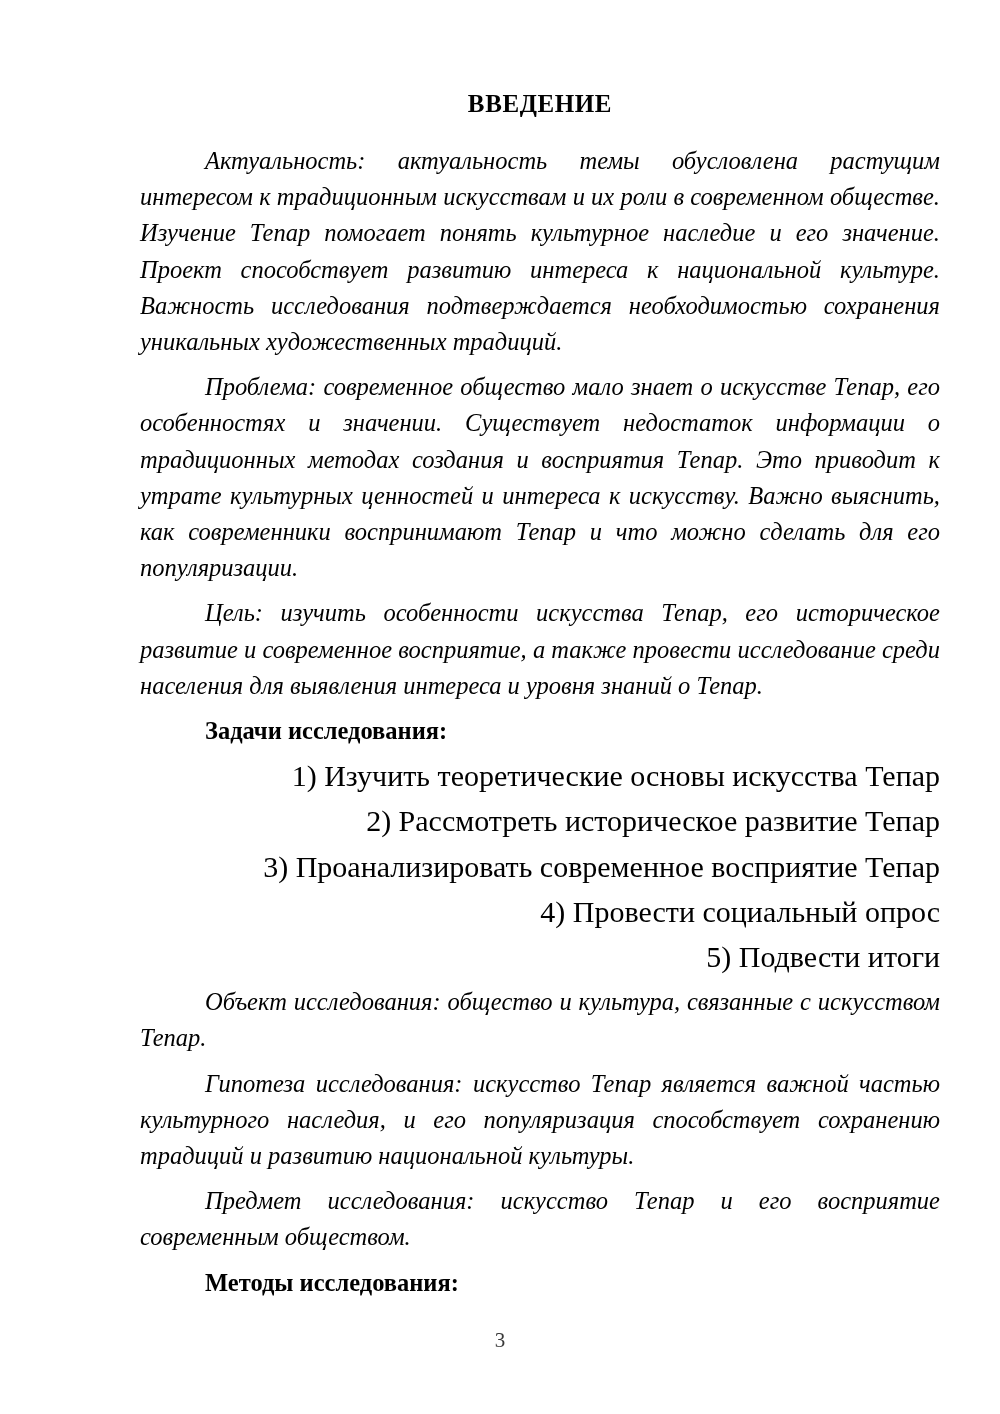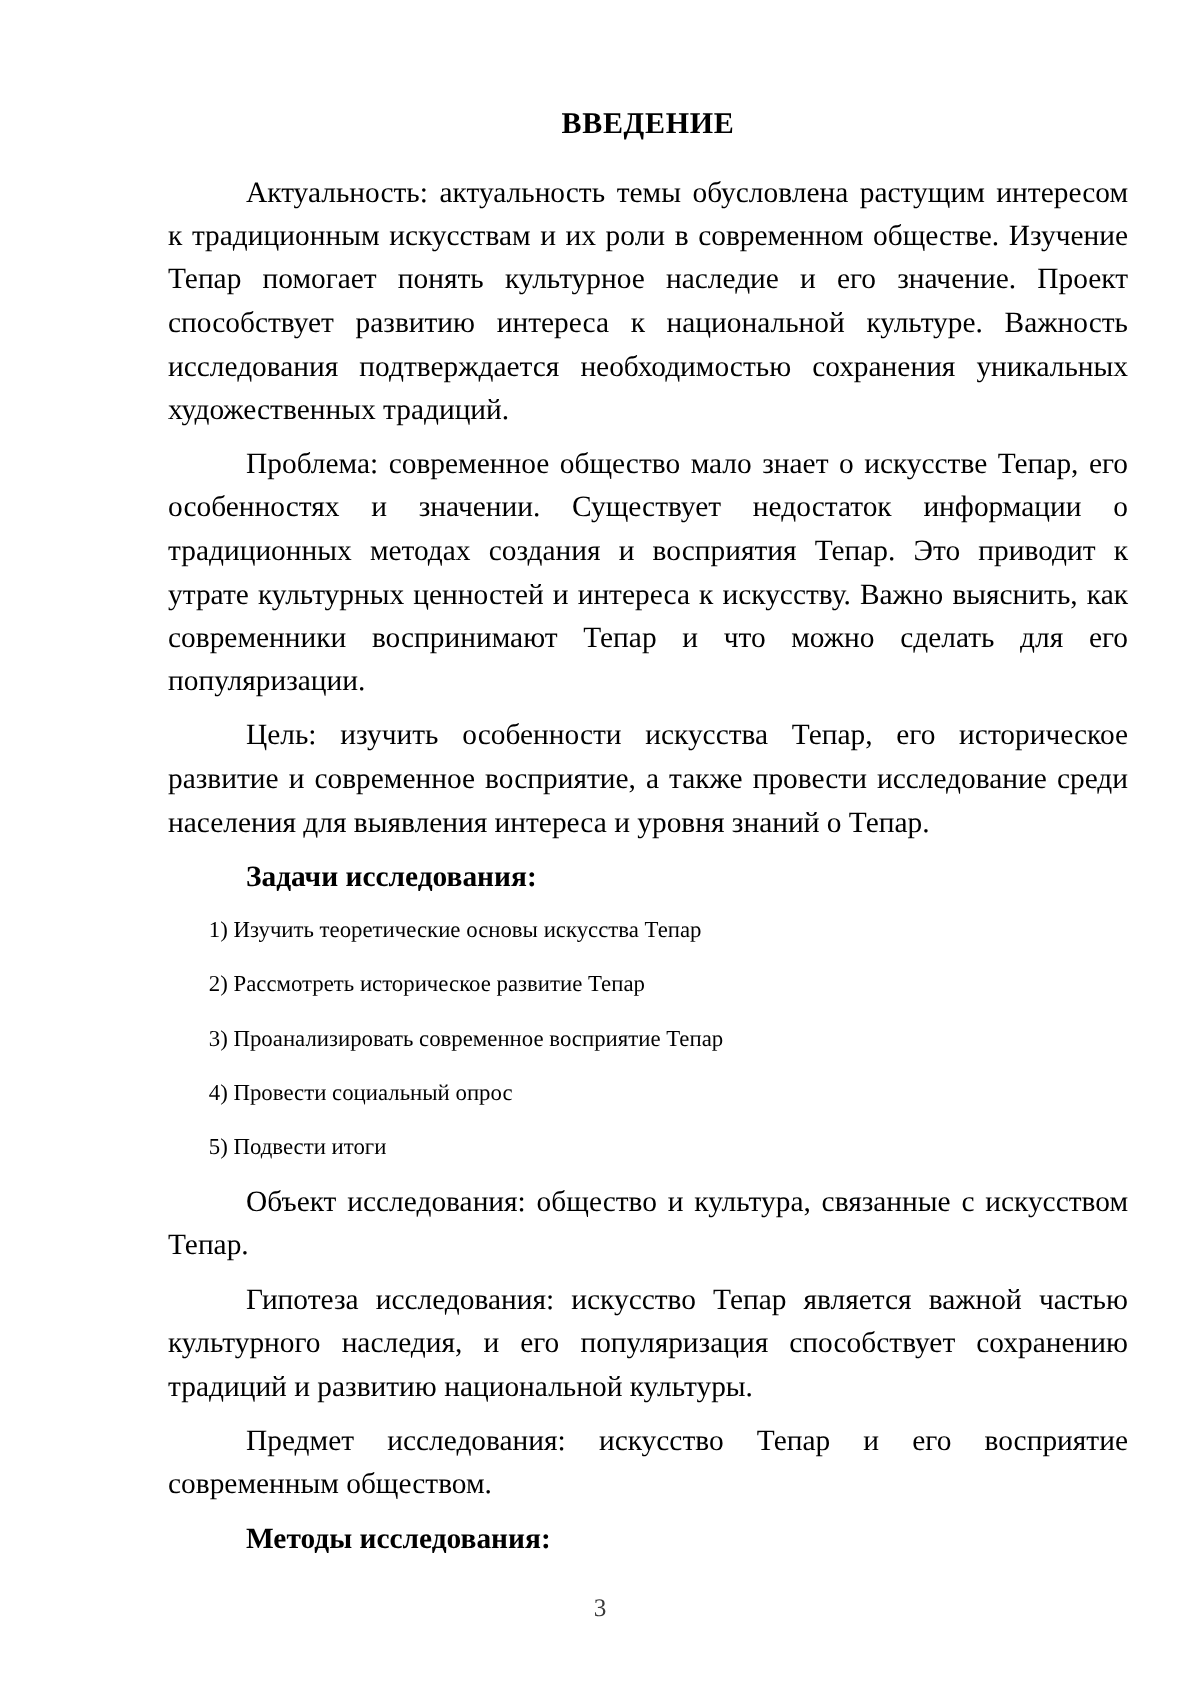--- a/index.html
+++ b/index.html
@@ -39,38 +39,39 @@
     line-height: 32px;
   }
   .para {
     font-size: 24.5px;
     line-height: 36.2px;
     text-align: justify;
     text-justify: inter-word;
     text-indent: 65px;
     margin: 0 0 9px 0;
     hyphens: none;
+    font-style: italic;
   }
   .subhead {
     font-size: 24.5px;
     line-height: 36.2px;
     text-align: left;
     text-indent: 65px;
     margin: 0 0 9px 0;
     font-weight: bold;
   }
   .num-list {
     list-style: none;
     margin: 0;
     padding: 0;
   }
   .num-item {
-    font-size: 19px;
+    font-size: 30px;
     line-height: 36.2px;
-    text-align: left;
+    text-align: right;
     padding-left: 34px;
     margin: 0 0 9px 0;
     white-space: nowrap;
   }
   .page-number {
     position: absolute;
     left: 0;
     top: 1328px;
     width: 1000px;
     text-align: center;

